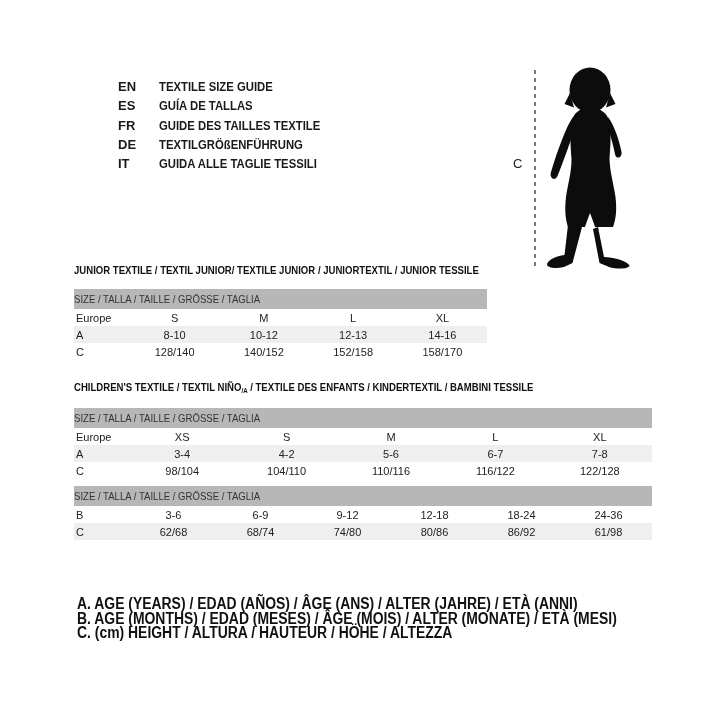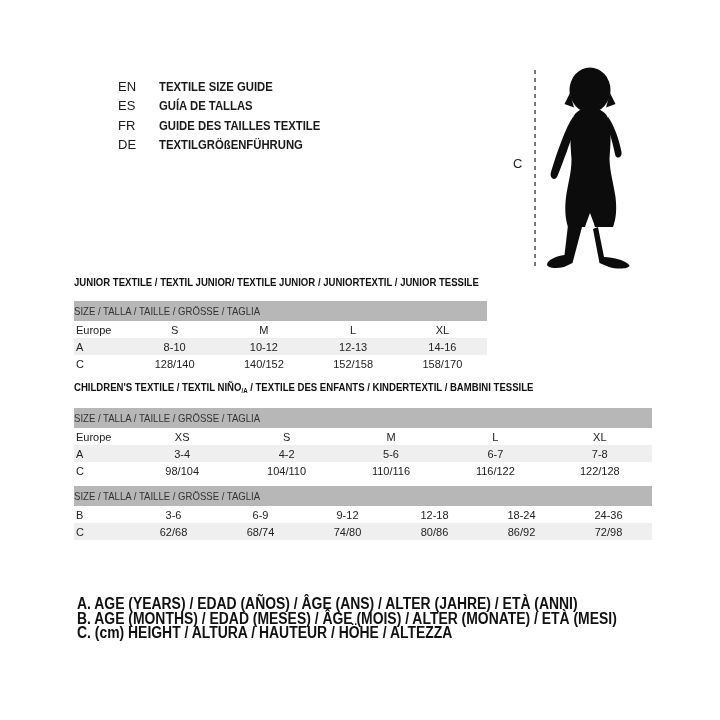--- a/index.html
+++ b/index.html
@@ -6,32 +6,32 @@
   html,body{margin:0;padding:0;background:#fff;}
   .canvas{
     position:relative;width:720px;height:720px;background:#fff;overflow:hidden;
     font-family:"Liberation Sans",sans-serif;color:var(--ink,#1a1a1a);
   }
   .cond{display:inline-block;transform:scaleX(0.87);transform-origin:0 50%;white-space:nowrap;}
 
   
   .lang-block{position:absolute;left:79px;top:77px;}
   .lang-row{display:flex;height:19.3px;align-items:center;}
-  .lang-code{width:41px;font-weight:normal;font-size:13px;padding-left:39px;}
+  .lang-code{width:41px;font-weight:bold;font-size:13px;padding-left:39px;}
   .lang-label{font-weight:bold;font-size:13px;}
 
   
   .fig-line{position:absolute;left:534px;top:70px;width:2px;height:198px;
     background:repeating-linear-gradient(180deg,var(--dash,#777) 0 4px,transparent 4px 8px);}
   .fig-c{position:absolute;left:513px;top:156px;font-size:13px;color:#222;}
   .fig-svg{position:absolute;left:543px;top:67px;width:92px;height:202px;color:var(--sil,#0c0c0c);}
 
   
   .tbl{position:absolute;left:74px;}
-  .tbl-t1{top:275px;width:413px;}
+  .tbl-t1{top:263px;width:413px;}
   .tbl-t2{top:380px;width:578px;}
   .tbl-t3{top:486px;width:578px;}
   .tbl-title{font-weight:bold;font-size:11px;line-height:14px;height:14px;color:#111;}
   .tbl-t1 .tbl-title{margin-bottom:12px;}
   .tbl-t2 .tbl-title{margin-bottom:14px;}
   .title-line{font-weight:bold;font-size:11px;line-height:16px;height:16px;color:#111;}
   .title-group{margin-bottom:6px;}
   .sub{font-size:7px;vertical-align:-2px;}
   .size-bar{height:20px;background:var(--bar,#b7b7b7);display:flex;align-items:center;
     box-sizing:border-box;font-size:11px;color:#333;}
@@ -60,20 +60,24 @@
       <span class="lang-label cond">GUÍA DE TALLAS</span>
     </div>
     <div class="lang-row">
       <span class="lang-code">FR</span>
       <span class="lang-label cond">GUIDE DES TAILLES TEXTILE</span>
     </div>
     <div class="lang-row">
       <span class="lang-code">DE</span>
       <span class="lang-label cond">TEXTILGRÖßENFÜHRUNG</span>
     </div>
+    <div class="lang-row">
+      <span class="lang-code">IT</span>
+      <span class="lang-label cond">GUIDA ALLE TAGLIE TESSILI</span>
+    </div>
   </section>
 
   <span class="fig-c">C</span>
   <div class="fig-line"></div>
   <svg class="fig-svg" viewBox="0 0 92 202" aria-hidden="true">
     <g fill="currentColor">
       <ellipse cx="47" cy="23" rx="20.5" ry="22.5"></ellipse>
       <path d="M27 26 L21.5 37 L31 40.5 Z"></path>
       <path d="M67 26 L72.5 37 L63 40.5 Z"></path>
       <path d="M47 40 C 37 41, 30.5 46, 29 54 C 26.5 66, 27.5 78, 28.5 92 C 28.5 106, 25 116, 23 130 C 21.5 143, 22.5 152, 25 160 L 42 160 C 43.5 155, 45.5 150, 47 146 C 48.5 150, 50.5 155, 52 160 L 70 160 C 73 152, 74 143, 72.5 130 C 70.5 116, 67 106, 66.5 92 C 67.5 78, 68.5 66, 66 54 C 64.5 46, 57 41, 47 40 Z"></path>
@@ -190,21 +194,21 @@
         <td>18-24</td>
         <td>24-36</td>
       </tr>
       <tr class="alt">
         <td class="lbl">C</td>
         <td>62/68</td>
         <td>68/74</td>
         <td>74/80</td>
         <td>80/86</td>
         <td>86/92</td>
-        <td>72/98</td>
+        <td>61/98</td>
       </tr>
       </tbody>
     </table>
   </section>
 
   <section class="notes">
     <div class="note"><span class="cond">A. AGE (YEARS) / EDAD (AÑOS) / ÂGE (ANS) / ALTER (JAHRE) / ETÀ (ANNI)</span></div>
     <div class="note"><span class="cond">B. AGE (MONTHS) / EDAD (MESES) / ÂGE (MOIS) / ALTER (MONATE) / ETÀ (MESI)</span></div>
     <div class="note"><span class="cond">C. (cm) HEIGHT / ALTURA / HAUTEUR / HÖHE / ALTEZZA</span></div>
   </section>

